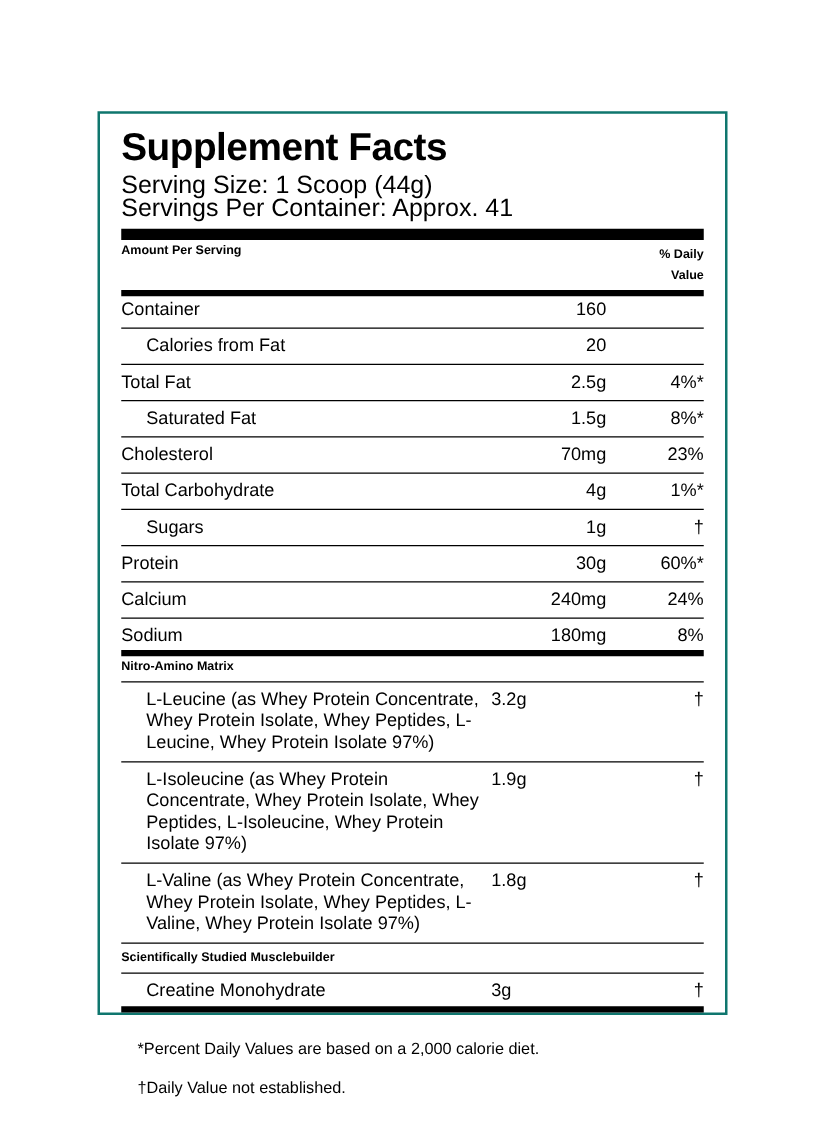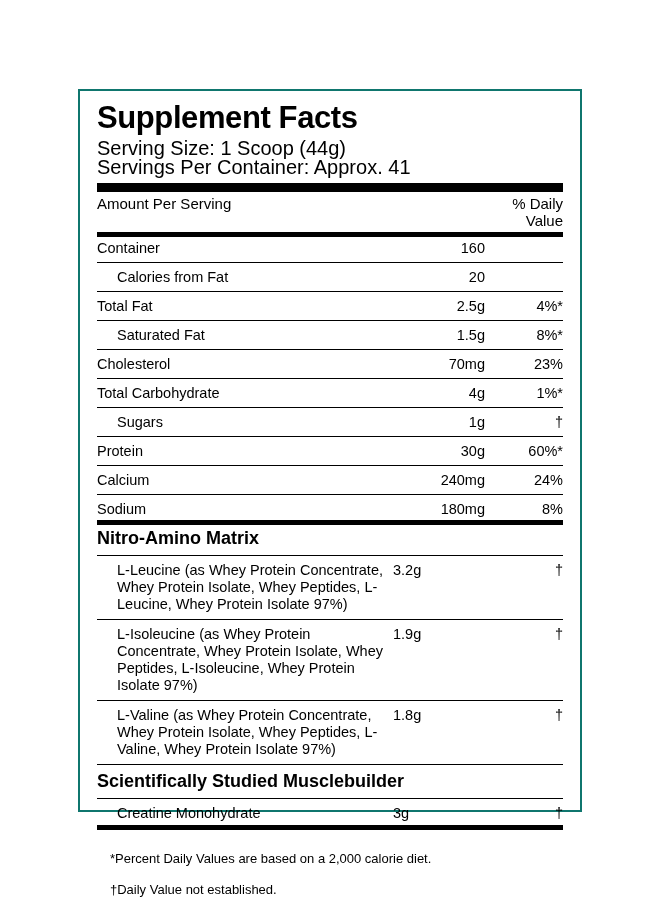--- a/index.html
+++ b/index.html
@@ -52,22 +52,22 @@
     width: 100%;
     border-collapse: collapse;
     font-size: 14.5px;
   }
   table.facts td {
     padding: 3px 0 3px 0;
     vertical-align: top;
   }
   .hdr-row td {
     padding: 5px 0 6px 0;
-    font-weight: normal;
-    font-size: 15px;
+    font-weight: bold;
+    font-size: 10px;
   }
   .hdr-dv {
     text-align: right;
     line-height: 17px;
     width: 84px;
   }
   .nm {
     text-align: left;
   }
   .amt {
@@ -87,21 +87,21 @@
   .sep td {
     padding: 0;
     height: 1px;
   }
   .sepline {
     height: 1px;
     background: #000000;
   }
   .bold-row td {
     font-weight: bold;
-    font-size: 18px;
+    font-size: 10px;
     padding-top: 5px;
     padding-bottom: 4px;
   }
   .matrix-name {
     padding-left: 20px !important;
     line-height: 17px;
   }
   .matrix-amt {
     padding-right: 14px !important;
     white-space: nowrap;

